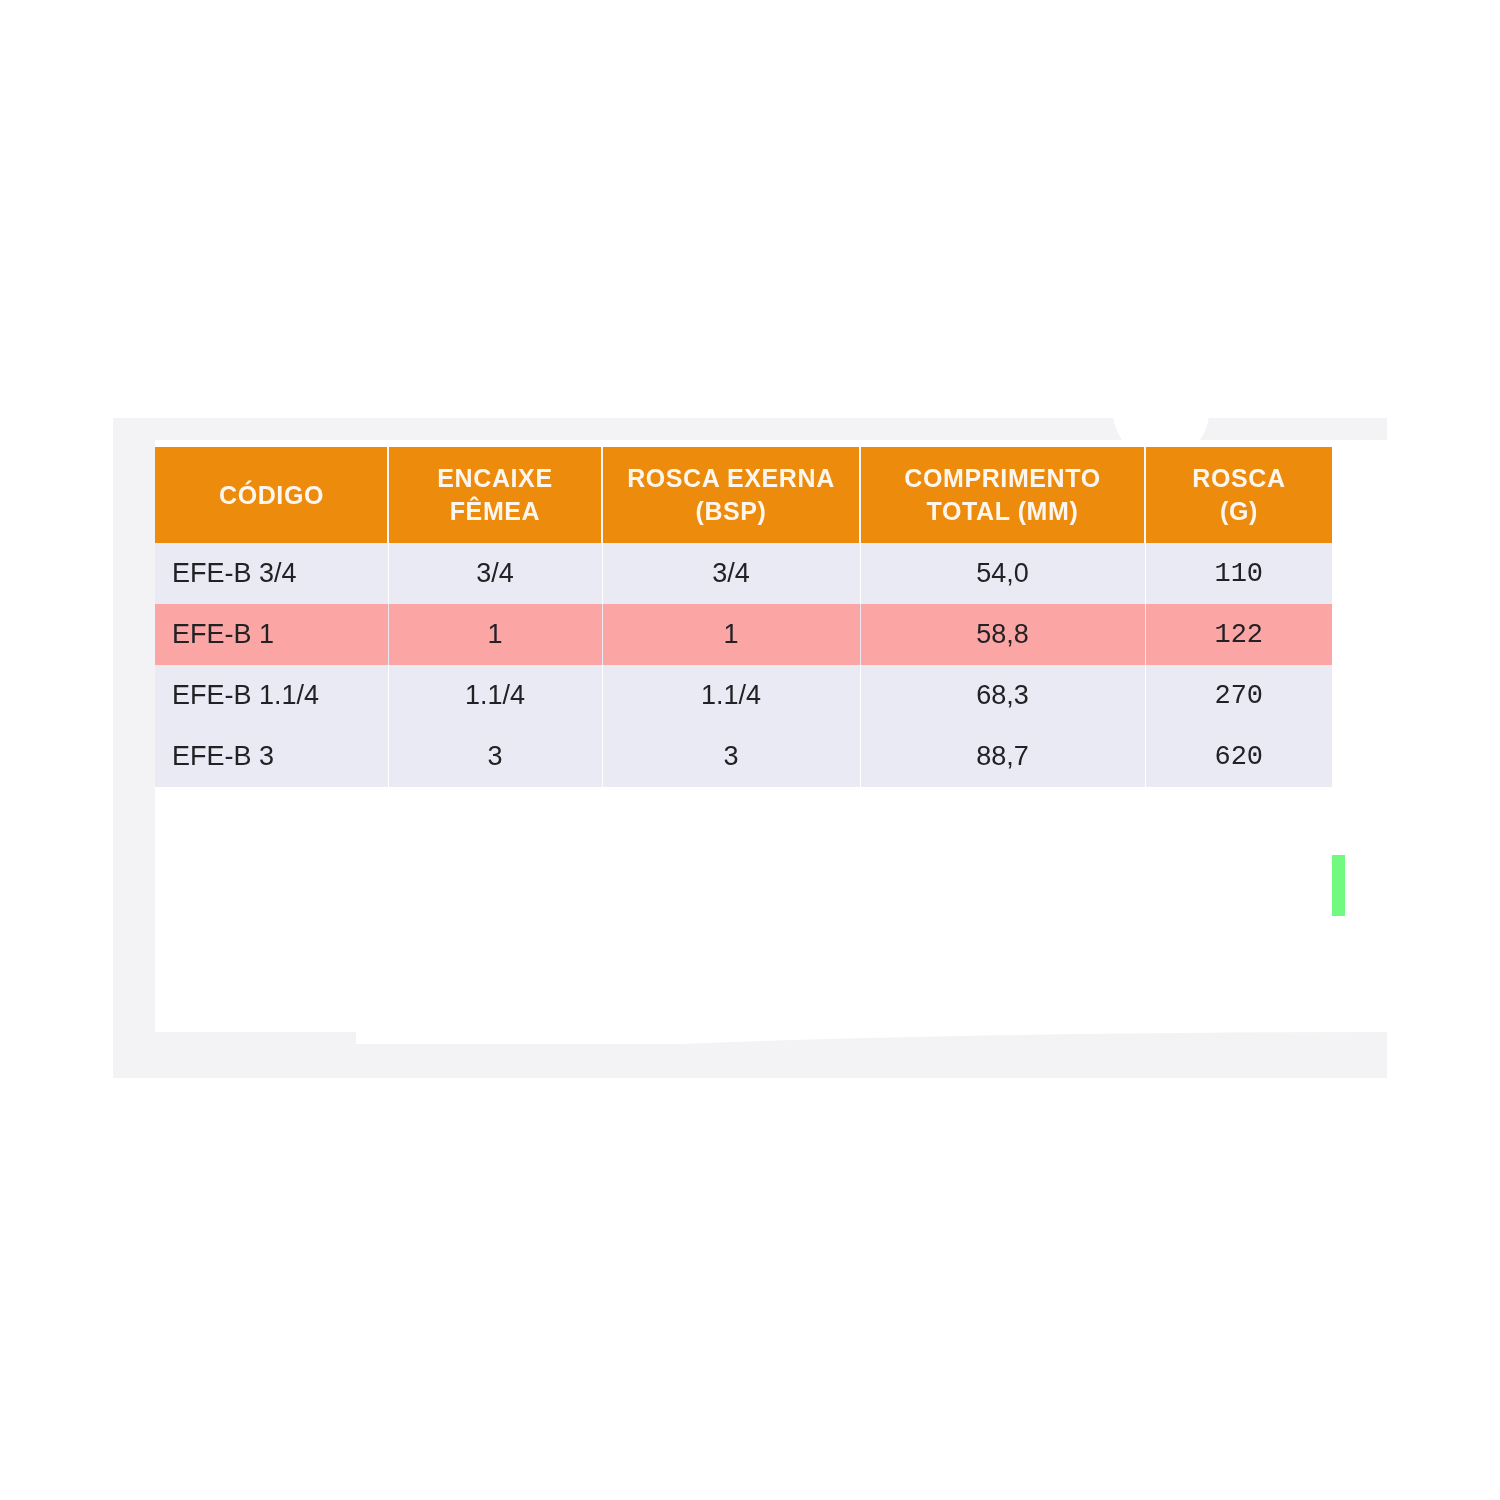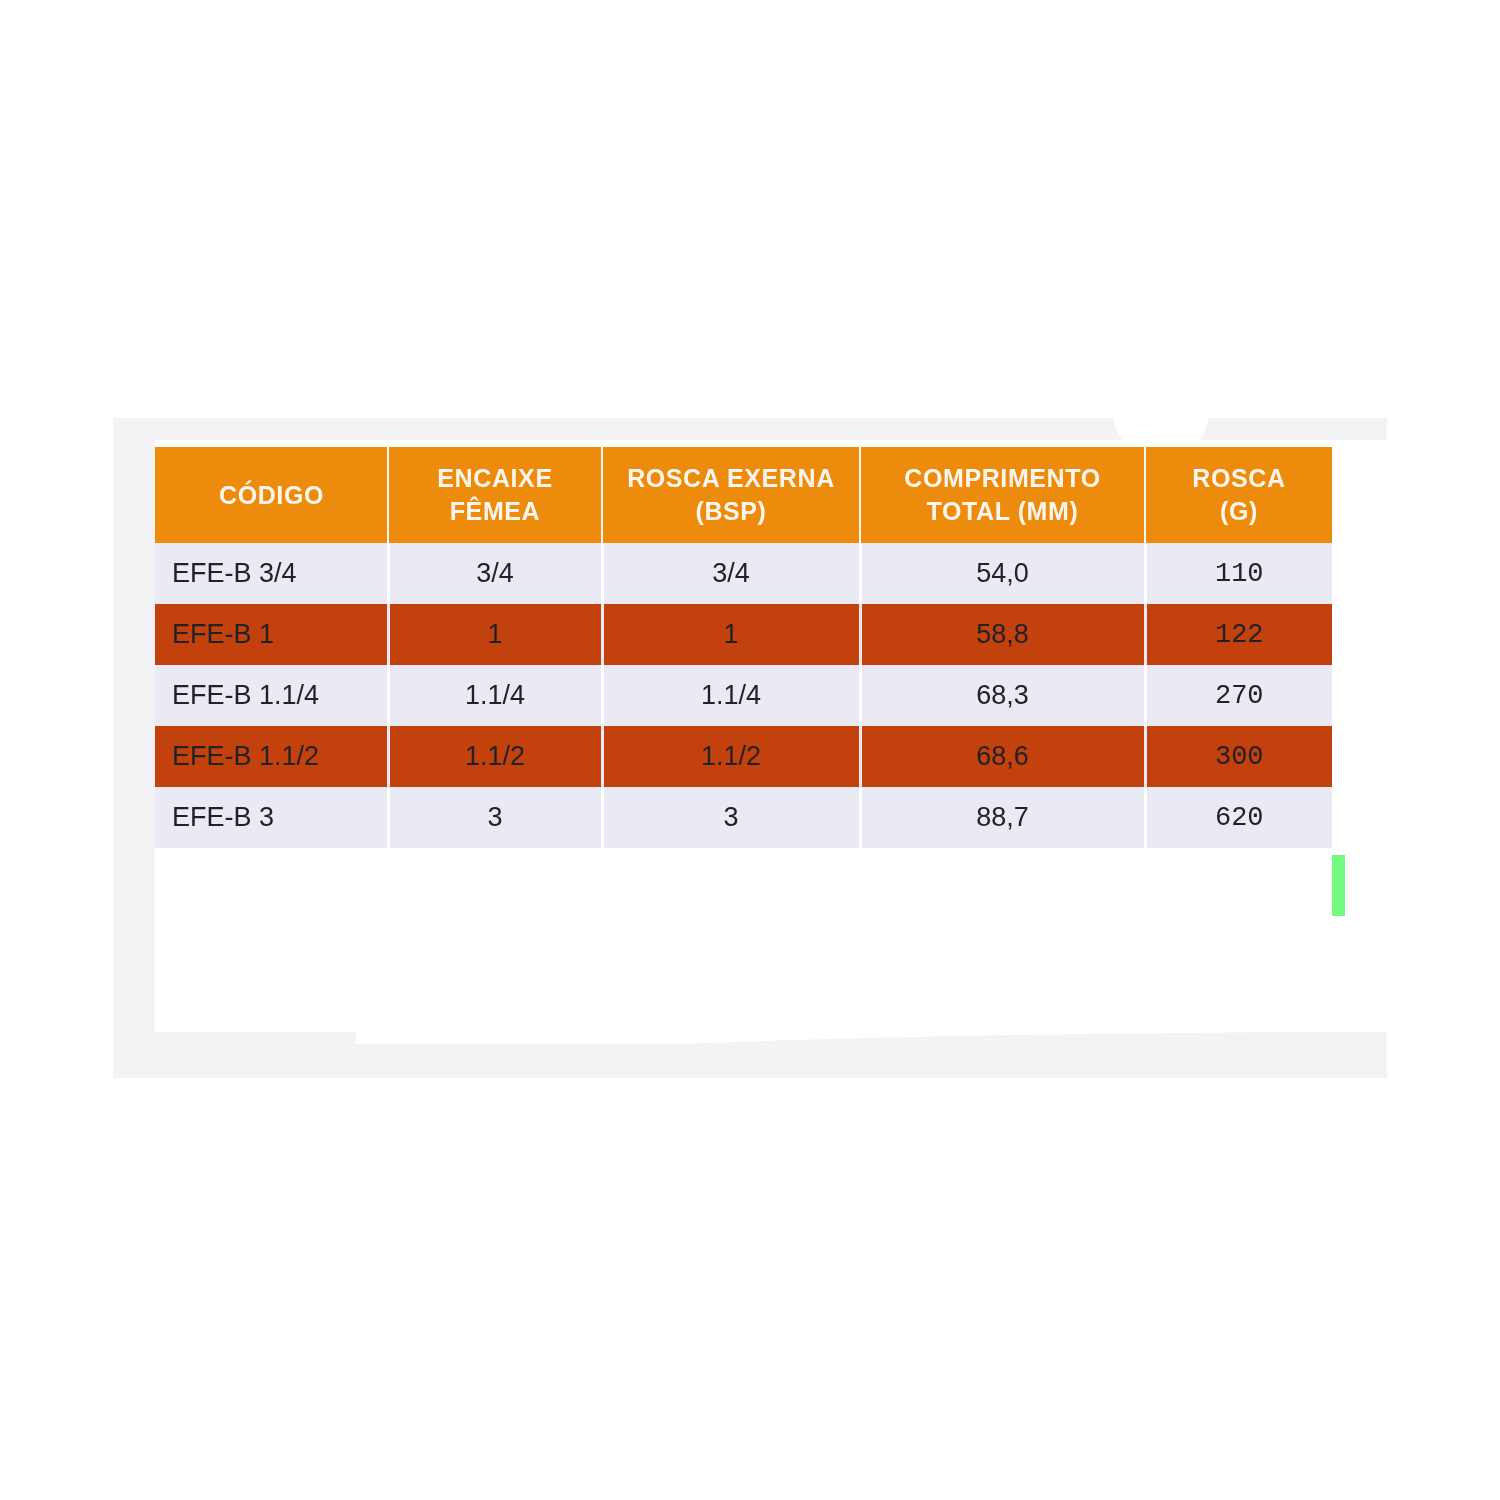--- a/index.html
+++ b/index.html
@@ -98,32 +98,32 @@
   thead th:last-child { border-right: none; }
   thead th.code-col { text-align: left; padding-left: 64px; }
 
   tbody td {
     font-size: 27px;
     color: #222226;
     height: 61px;
     text-align: center;
     vertical-align: middle;
     padding: 0 6px;
-    border-right: 3px solid #737373;
+    border-right: 1px solid #737373;
     box-sizing: border-box;
     font-weight: normal;
   }
   tbody td:last-child { border-right: none; font-family: Liberation Mono, monospace; }
   tbody td.code-col {
     text-align: left;
     padding-left: 17px;
   }
   tbody tr.alt td { background: #eaeaf4; }
   tbody tr.alt td { border-right-color: #ffffff; }
-  tbody tr.plain td { background: #c2410c; }
+  tbody tr.plain td { background: #fca5a5; }
   tbody tr.plain td { border-right-color: #eaeaf4; }
 
   
   tbody tr.highlight td {
     background: #72f980;
     color: #18701f;
     border-right-color: #72f980;
   }
   .hl-overhang {
     position: absolute;
@@ -191,27 +191,20 @@
           <td>58,8</td>
           <td>122</td>
         </tr>
         <tr class="alt">
           <td class="code-col">EFE-B 1.1/4</td>
           <td>1.1/4</td>
           <td>1.1/4</td>
           <td>68,3</td>
           <td>270</td>
         </tr>
-        <tr class="plain">
-          <td class="code-col">EFE-B 1.1/2</td>
-          <td>1.1/2</td>
-          <td>1.1/2</td>
-          <td>68,6</td>
-          <td>300</td>
-        </tr>
         <tr class="alt">
           <td class="code-col">EFE-B 3</td>
           <td>3</td>
           <td>3</td>
           <td>88,7</td>
           <td>620</td>
         </tr>
       </tbody>
   </table>
 </div>

